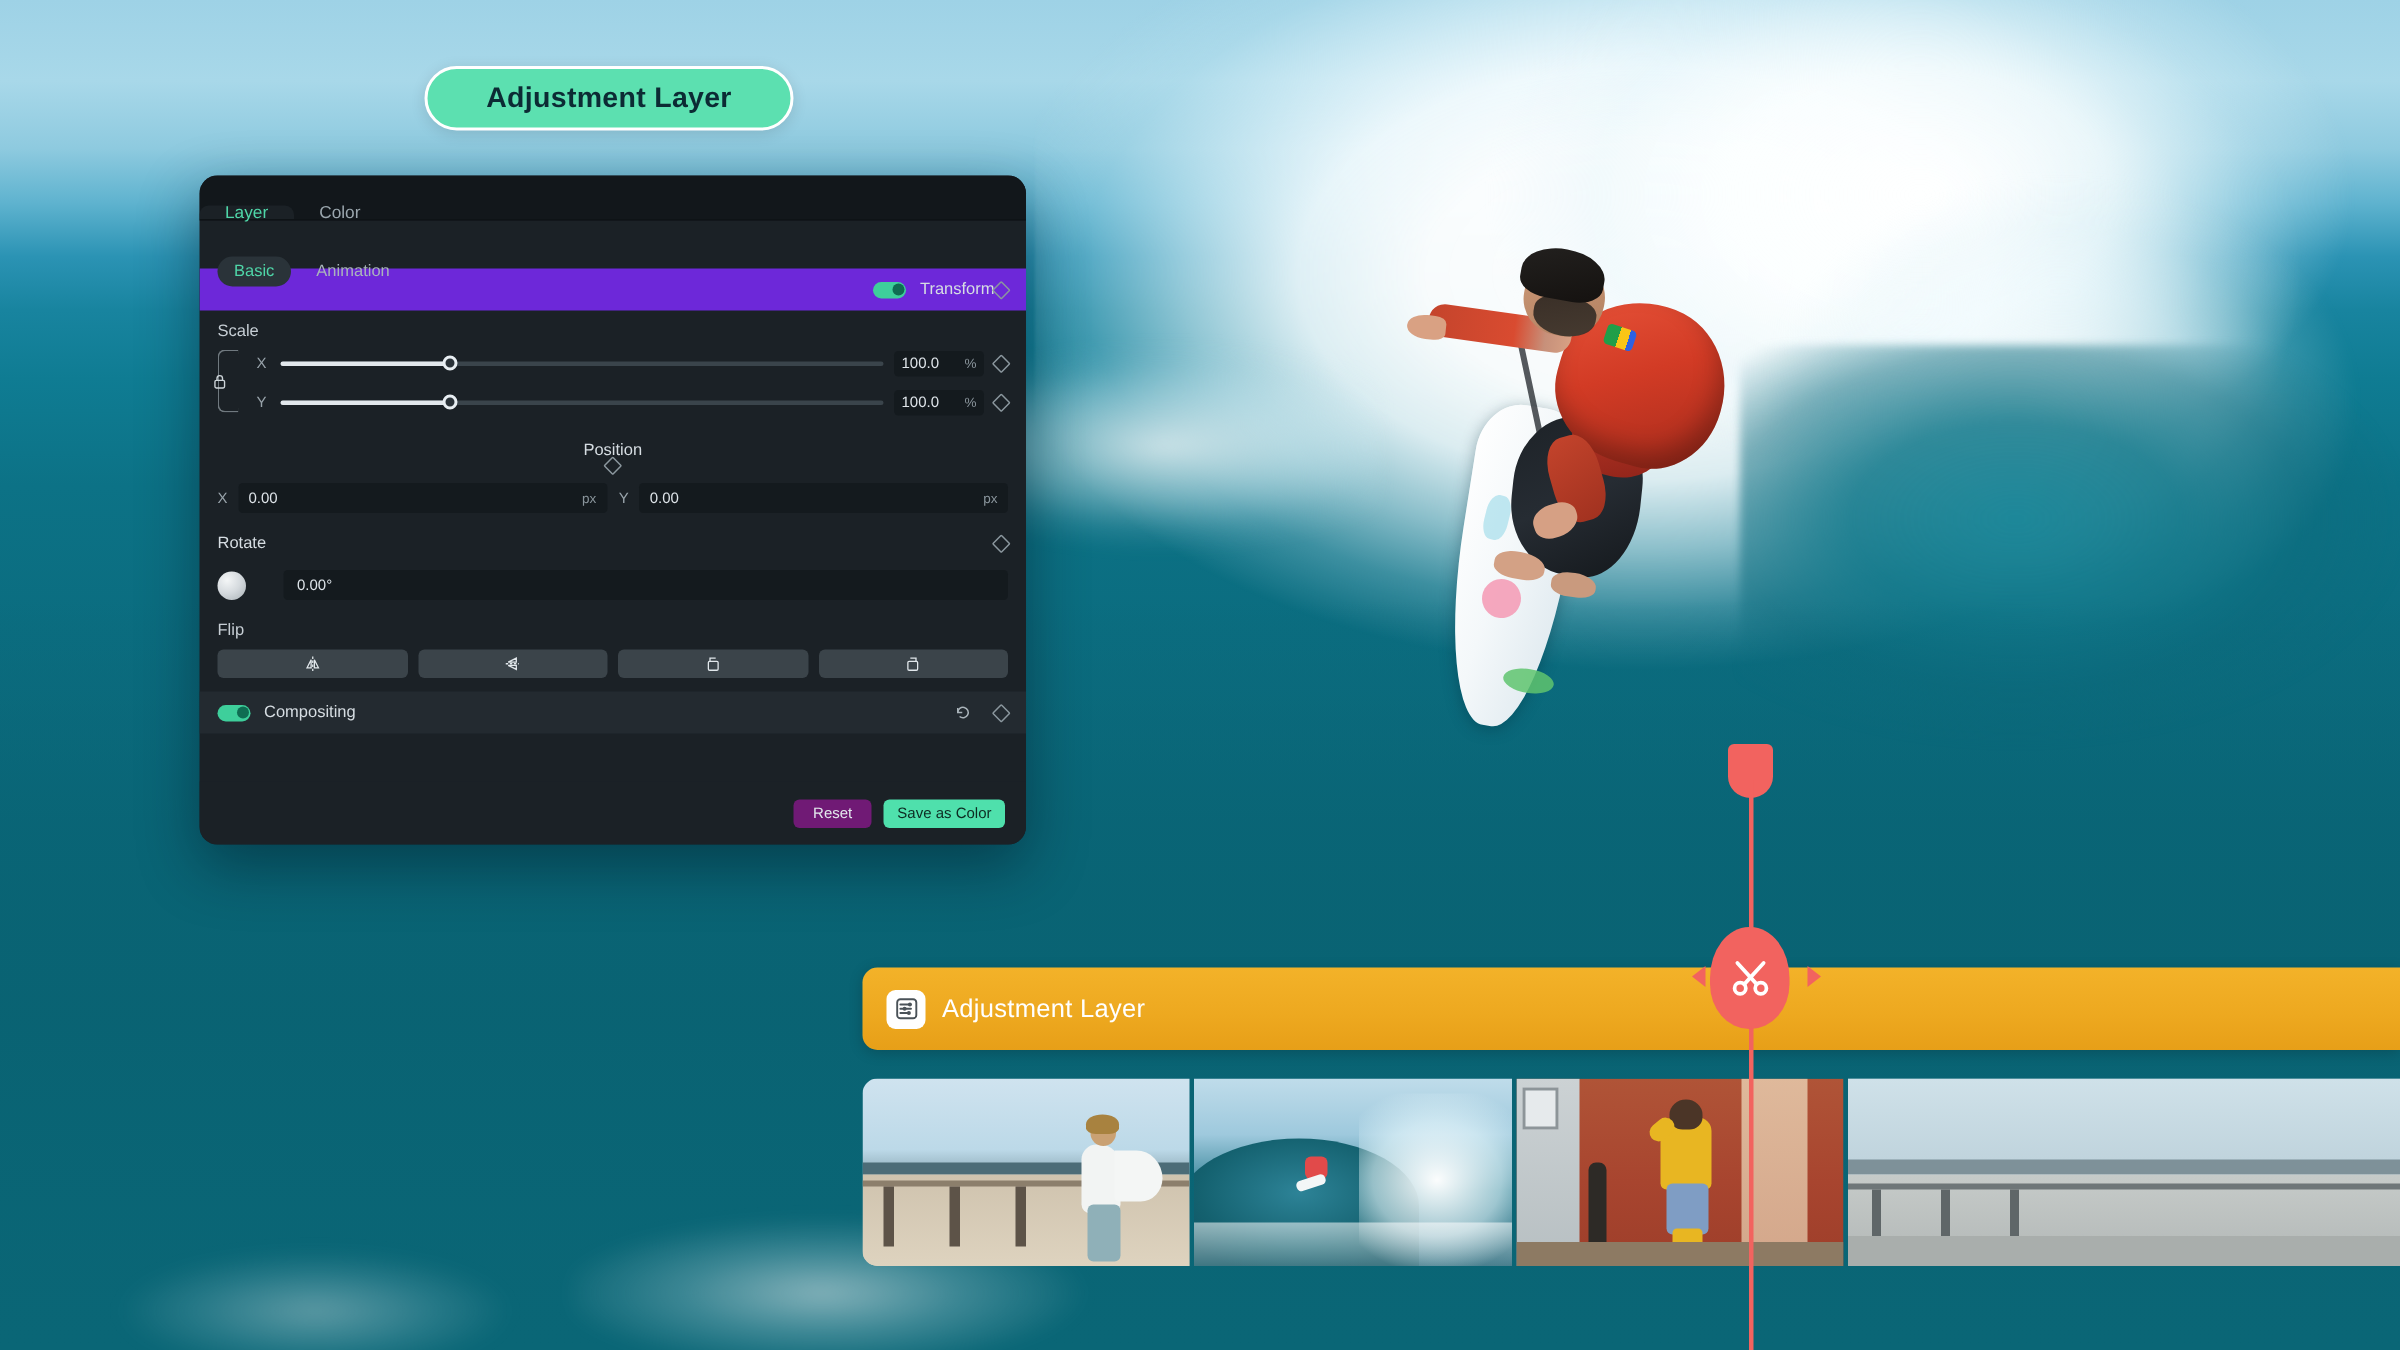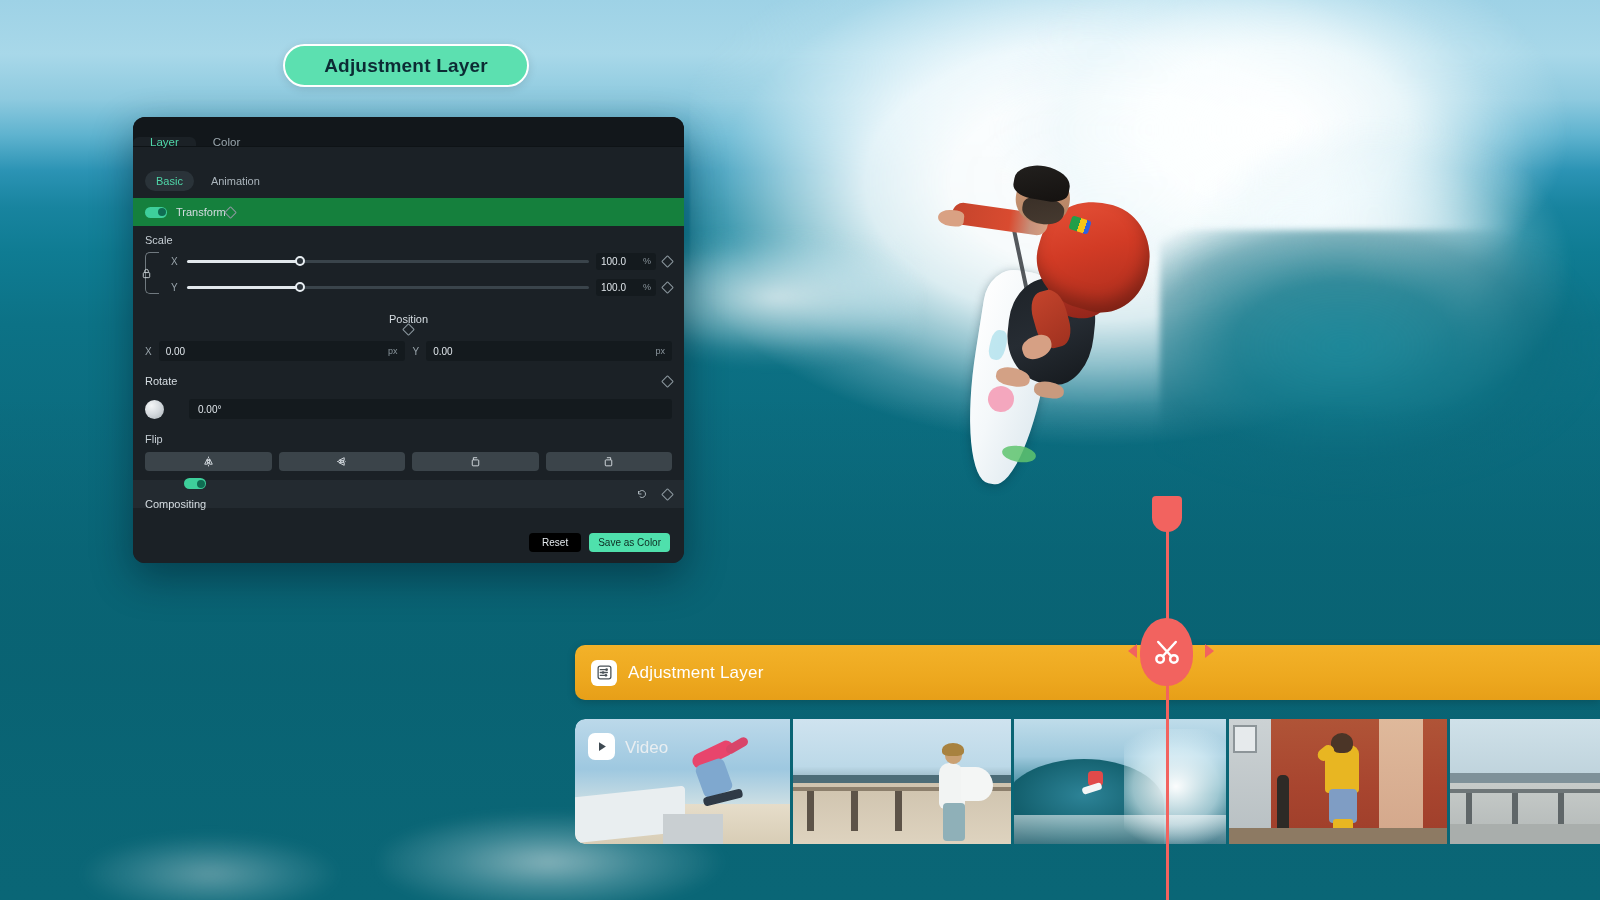--- a/index.html
+++ b/index.html
@@ -182,23 +182,22 @@
 
   
   #subtabs { height: 32px; display: flex; align-items: center; padding: 0 12px; gap: 6px; }
   .subtab { font-size: 11px; color: #aab4bb; padding: 4px 11px; border-radius: 11px; margin-top: 36px; }
   .subtab.active { color: #4fd6a8; background: #2a3339; }
 
   .row { display: flex; align-items: center; }
 
   
   #transform-row {
-    height: 28px; padding: 0 12px; justify-content: flex-start;
-    background: #15803d;
-    margin-top: 19px;
+    height: 28px; padding: 0 12px; justify-content: flex-end;
+    background: #6d28d9;
   }
   .toggle {
     width: 22px; height: 11px; border-radius: 6px; background: #3ecf9b;
     position: relative; flex: none;
   }
   .toggle::after {
     content: ""; position: absolute; right: 1.5px; top: 1.5px;
     width: 8px; height: 8px; border-radius: 50%; background: #0f6d52;
   }
   .kf {
@@ -274,21 +273,21 @@
   }
   .reset-icon { width: 12px; height: 12px; }
 
   
   #panel-footer {
     position: absolute; left: 0; right: 0; bottom: 0; height: 42px;
     display: flex; align-items: center; justify-content: flex-end;
     gap: 8px; padding: 0 14px; background: #1b2126;
   }
   #btn-reset {
-    height: 19px; padding: 0 13px; border-radius: 4px; background: #000000;
+    height: 19px; padding: 0 13px; border-radius: 4px; background: #701a75;
     color: #e3e9ed; font-size: 10px; display: flex; align-items: center;
   }
   #btn-save {
     height: 19px; padding: 0 9px; border-radius: 4px; background: #4fe0ac;
     color: #0d2b22; font-size: 10px; display: flex; align-items: center;
   }
 
   
   #track-adj {
     position: absolute; left: 575px; top: 645px; right: 0; height: 55px;
@@ -516,21 +515,21 @@
     </div>
     <div class="flipbtn">
       <svg width="13" height="13" viewBox="0 0 24 24">
         <rect x="6" y="9" width="12" height="11" rx="1.5" fill="none" stroke="#e2e8ec" stroke-width="1.6"></rect>
         <path d="M16 9V5H9" fill="none" stroke="#e2e8ec" stroke-width="1.6"></path>
       </svg>
     </div>
   </div>
 
   <div class="row" id="comp-row">
-    <div style="display:flex;align-items:flex-end;gap:9px;flex-direction:column;">
+    <div style="display:flex;align-items:center;gap:9px;">
       <div class="toggle"></div>
       <span>Compositing</span>
     </div>
     <div style="display:flex;align-items:center;gap:15px;">
       <svg class="reset-icon" viewBox="0 0 24 24">
         <path d="M5 12a7 7 0 1 1 2.4 5.3" fill="none" stroke="#a9b3b9" stroke-width="2"></path>
         <path d="M5 6v6h6" fill="none" stroke="#a9b3b9" stroke-width="2"></path>
       </svg>
       <div class="kf"></div>
     </div>
@@ -554,35 +553,20 @@
       <circle cx="15" cy="8" r="1.9" fill="#4a5258"></circle>
       <circle cx="10" cy="12" r="1.9" fill="#4a5258"></circle>
       <circle cx="14" cy="16" r="1.9" fill="#4a5258"></circle>
     </svg>
   </div>
   <span id="adj-label">Adjustment Layer</span>
 </div>
 
 <div id="cliprow">
 
-  <div class="clip" id="clip0">
-    <div class="cl-shape" style="left:0;bottom:0;width:100%;height:40px;background:linear-gradient(180deg,#e6ddca,#d8cdb6);"></div>
-    <div class="cl-shape" style="left:-10px;bottom:6px;width:120px;height:46px;background:#e9eef0;border-radius:4px;transform:skewY(-6deg);"></div>
-    <div class="cl-shape" style="left:88px;bottom:0;width:60px;height:30px;background:#c9cfd2;"></div>
-    <div class="cl-shape" style="left:116px;top:28px;width:44px;height:15px;background:#e8456c;border-radius:8px;transform:rotate(-26deg);"></div>
-    <div class="cl-shape" style="left:124px;top:42px;width:30px;height:34px;background:#7fa8cf;border-radius:6px;transform:rotate(-20deg);"></div>
-    <div class="cl-shape" style="left:128px;top:74px;width:40px;height:9px;background:#2f3a46;border-radius:4px;transform:rotate(-14deg);"></div>
-    <div class="cl-shape" style="left:150px;top:22px;width:24px;height:9px;background:#d8456a;border-radius:5px;transform:rotate(-30deg);"></div>
-    <div id="video-badge">
-      <svg width="15" height="15" viewBox="0 0 24 24">
-        <path d="M8 5l11 7-11 7z" fill="#3f4a52"></path>
-      </svg>
-    </div>
-    <span id="video-label">Video</span>
-  </div>
 
   <div class="clip" id="clip1">
     <div class="cl-shape" style="left:0;top:56px;width:100%;height:8px;background:#4c6c77;"></div>
     <div class="cl-shape" style="left:0;top:64px;width:100%;height:61px;background:linear-gradient(180deg,#cfc3ae,#ded3bf);"></div>
     <div class="cl-shape" style="left:0;top:68px;width:100%;height:4px;background:#8c7f6c;"></div>
     <div class="cl-shape" style="left:14px;top:72px;width:7px;height:40px;background:#5d5348;"></div>
     <div class="cl-shape" style="left:58px;top:72px;width:7px;height:40px;background:#5d5348;"></div>
     <div class="cl-shape" style="left:102px;top:72px;width:7px;height:40px;background:#5d5348;"></div>
     <div class="cl-shape" style="left:146px;top:44px;width:26px;height:46px;background:#f2f4f3;border-radius:10px 14px 6px 6px;"></div>
     <div class="cl-shape" style="left:150px;top:84px;width:22px;height:38px;background:#8fb0b8;border-radius:4px;"></div>

